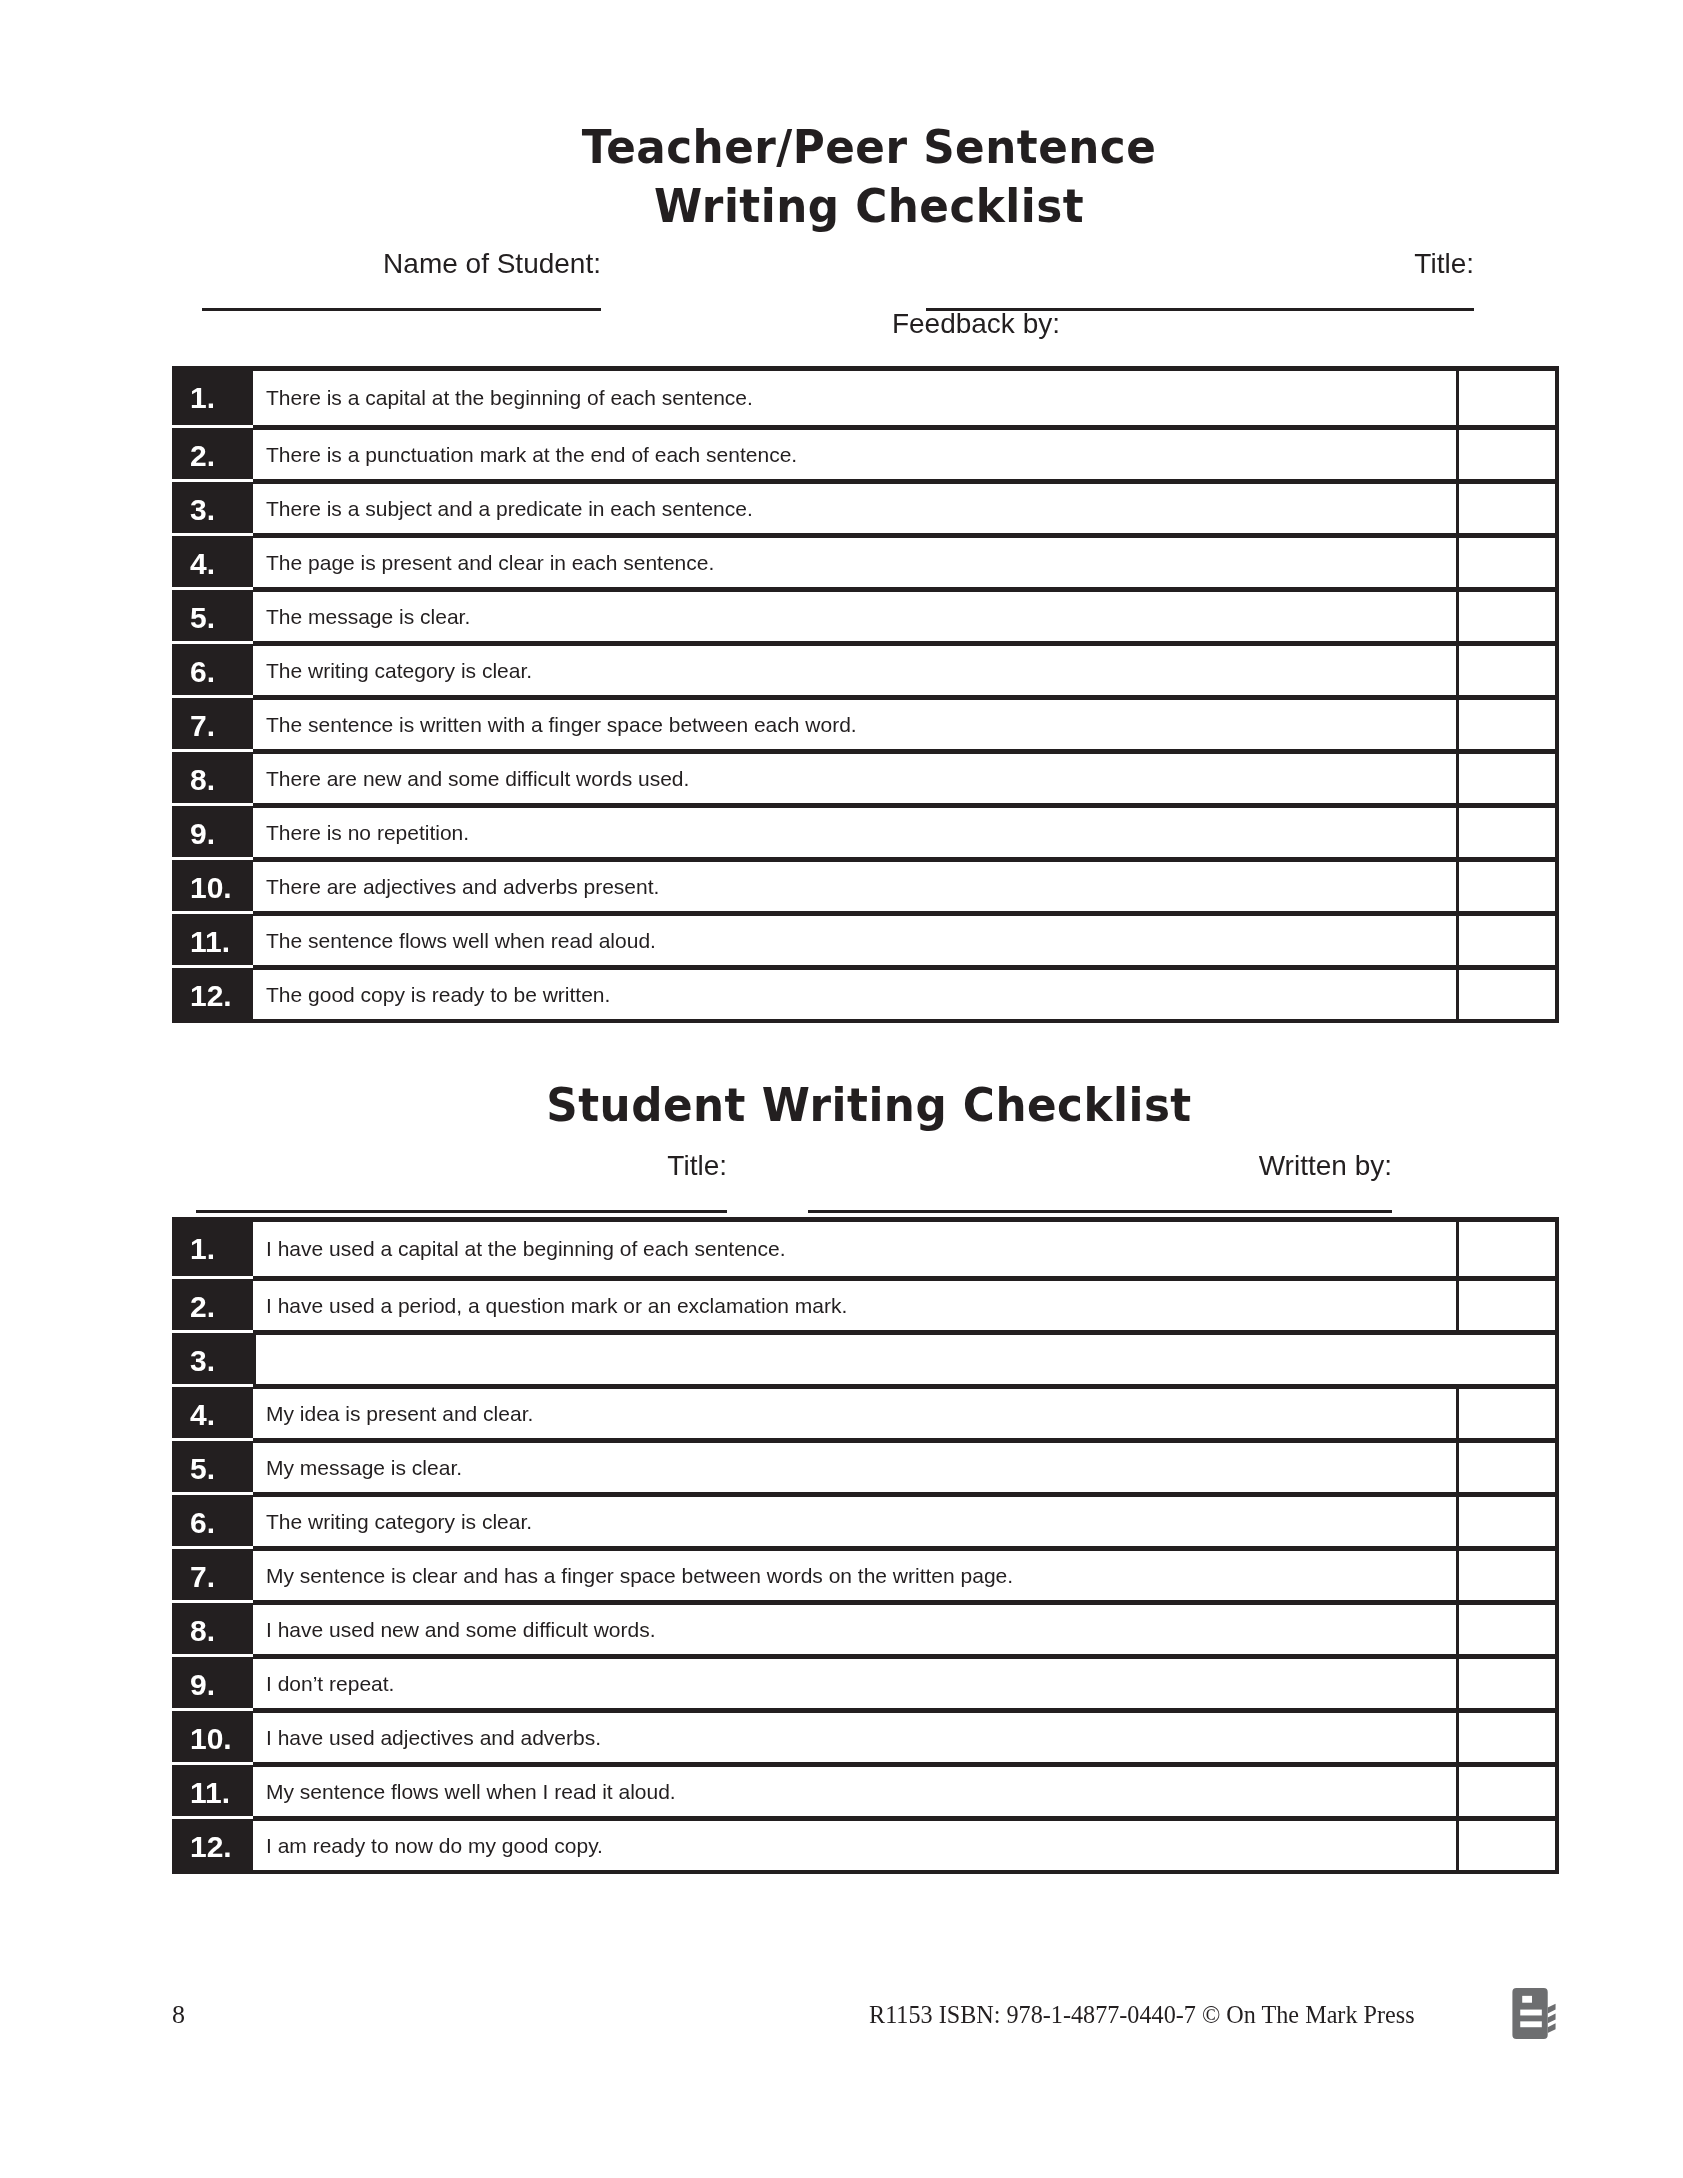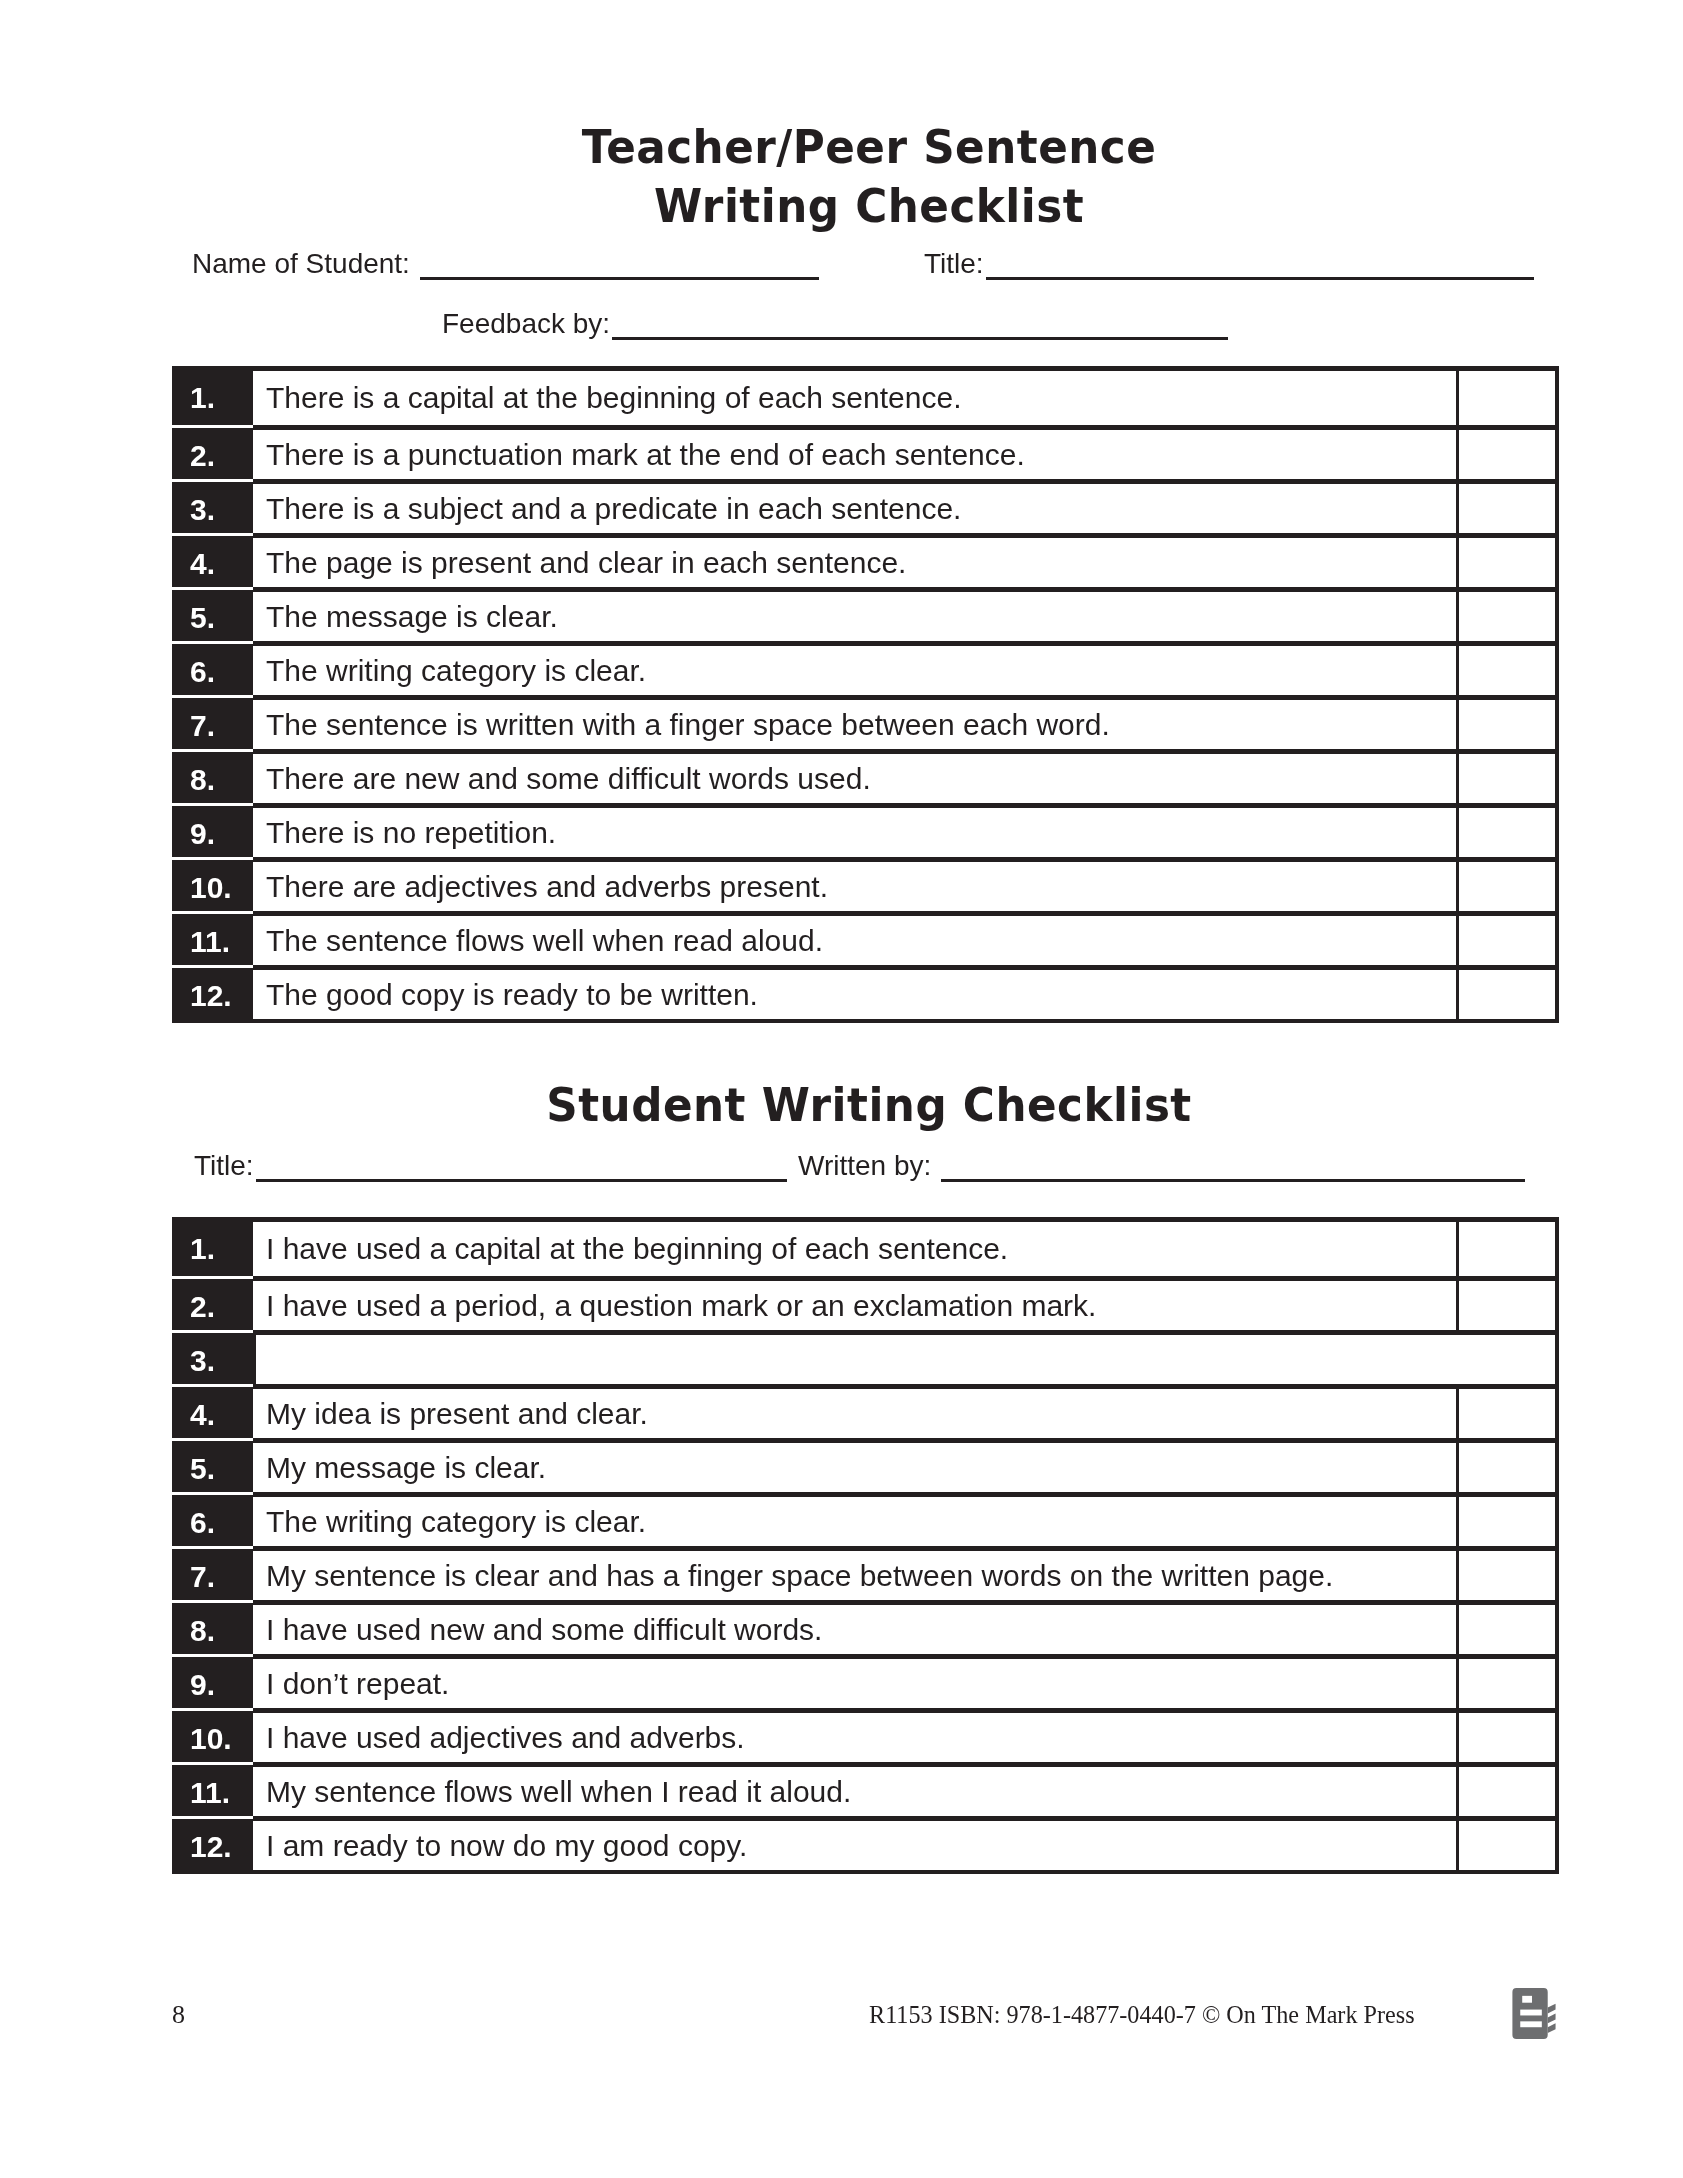--- a/index.html
+++ b/index.html
@@ -1,25 +1,25 @@
 <!DOCTYPE html>
 <html><head>
 <meta charset="utf-8">
 <style>
   html, body { margin: 0; padding: 0; background: #ffffff; }
   body { width: 1683px; height: 2178px; position: relative; overflow: hidden; color: #231f20; font-family: "Liberation Sans", sans-serif; }
   .title { position: absolute; left: 0; width: 1738px; text-align: center; font-family: "DejaVu Sans", sans-serif; font-weight: bold; font-size: 47px; letter-spacing: 0.5px; color: #231f20; transform: scaleX(0.93); transform-origin: 869px 0; line-height: 59px; }
-  .field { position: absolute; font-size: 28px; color: #231f20; display: flex; align-items: flex-end; line-height: 32px; }
+  .field { position: absolute; font-size: 28px; color: #231f20; display: flex; align-items: flex-end; line-height: 32px; flex-direction: column; }
   .field .line { display: inline-block; border-bottom: 3px solid #231f20; height: 28px; margin-left: 2px; }
   .checklist { position: absolute; left: 172px; width: 1387px; border-top: 5px solid #231f20; border-right: 4px solid #231f20; border-bottom: 4px solid #231f20; box-sizing: border-box; }
   .row { display: flex; height: 54px; box-sizing: border-box; }
   .row + .row { border-top: 5px solid #231f20; }
   .num { width: 81px; background: #231f20; color: #ffffff; font-weight: bold; font-size: 30px; display: flex; align-items: center; padding-left: 18px; box-sizing: border-box; font-family: "Liberation Sans", sans-serif; }
   .row + .row .num { border-top: 3px solid #ffffff; margin-top: -5px; padding-top: 5px; }
-  .text { flex: 1; font-size: 30px; display: flex; align-items: center; padding-left: 13px; color: #231f20; white-space: nowrap; }
+  .text { flex: 1; font-size: 21px; display: flex; align-items: center; padding-left: 13px; color: #231f20; white-space: nowrap; }
   .check { width: 99px; border-left: 3px solid #231f20; box-sizing: border-box; background: #fff; }
   .footer { position: absolute; font-family: "Liberation Serif", serif; font-size: 26px; color: #231f20; }
   .logo { position: absolute; left: 1510px; top: 1988px; width: 46px; height: 51px; }
 </style>
 </head>
 <body>
 
 <div class="title" style="top:117px;">Teacher/Peer Sentence</div>
 <div class="title" style="top:176px;">Writing Checklist</div>
 

